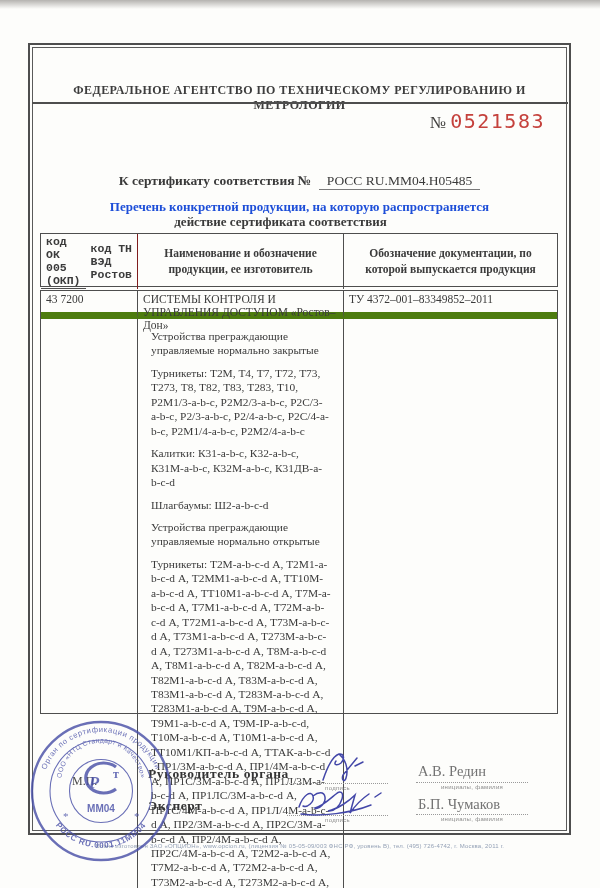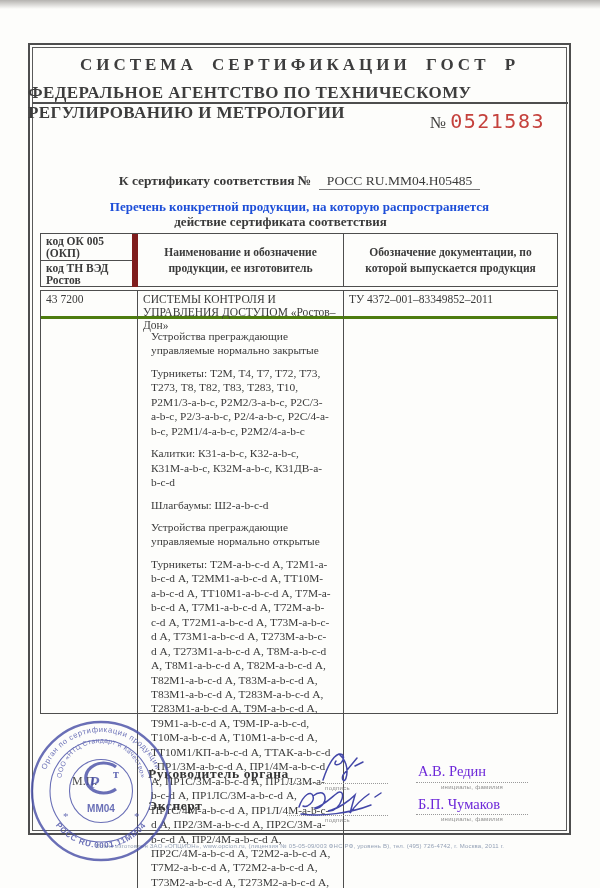--- a/index.html
+++ b/index.html
@@ -2,63 +2,62 @@
 <html><head>
 <meta charset="utf-8">
 <style>
   html,body{margin:0;padding:0;}
   body{width:600px;height:888px;background:#ffffff;font-family:"Liberation Serif",serif;color:#3b3b3b;position:relative;overflow:hidden;}
   .page{position:absolute;inset:0;background:#fdfdfb;}
   .top-shade{position:absolute;left:0;top:0;width:600px;height:9px;background:linear-gradient(#b5b3b0,rgba(255,255,255,0));}
   .frame{position:absolute;left:28px;top:43px;width:539px;height:788px;border:2px solid #4e4e4e;}
   .frame-inner{position:absolute;inset:2px;border:1px solid #5a5a5a;}
   .hdr1{position:absolute;left:28px;top:55px;width:543px;text-align:center;font-weight:bold;font-size:17px;letter-spacing:4px;word-spacing:7px;color:#3d3d3d;}
-  .hdr2{position:absolute;left:28px;top:83px;width:543px;font-weight:bold;font-size:17px;letter-spacing:0.4px;color:#3d3d3d;}
+  .hdr2{position:absolute;left:28px;top:83px;width:543px;text-align:center;font-weight:bold;font-size:12px;letter-spacing:0.4px;color:#3d3d3d;}
   .hdr-rule{position:absolute;left:32px;top:102px;width:536px;height:2px;background:#4e4e4e;}
   .serial{position:absolute;left:28px;top:109px;width:517px;text-align:right;}
   .serial .no{font-size:17px;color:#42413f;}
   .serial .digits{font-family:"DejaVu Sans Mono",monospace;font-size:20px;letter-spacing:1.5px;color:#c5413c;}
   .apx-title{position:absolute;left:28px;top:139px;width:543px;text-align:center;font-weight:bold;font-size:19px;letter-spacing:2.5px;color:#3a3a3a;}
   .cert-line{position:absolute;left:28px;top:173px;width:543px;text-align:center;font-size:13.5px;color:#3a3a3a;}
   .cert-line .lbl{font-weight:bold;}
   .cert-line .num{border-bottom:1px solid #7a7a7a;padding:0 8px 1px 8px;margin-left:4px;}
   .scope1{position:absolute;left:28px;top:199px;width:543px;text-align:center;font-weight:bold;font-size:13px;color:#1d4ed8;}
   .scope2{position:absolute;left:28px;top:214px;width:505px;text-align:center;font-weight:bold;font-size:13px;color:#3a3a3a;}
   .tbl-head{position:absolute;left:40px;top:233px;width:516px;height:52px;border:1.2px solid #4e4e4e;display:grid;grid-template-columns:97px 206px 1fr;}
   .tbl-body{position:absolute;left:40px;top:290px;width:516px;height:422px;border:1.2px solid #4e4e4e;display:grid;grid-template-columns:97px 206px 1fr;grid-template-rows:28px 1fr;}
-  .th-c1{border-right:6px solid #7f1d1d;display:flex;flex-direction:column;}
+  .th-c1{border-right:1px solid #7f1d1d;display:flex;flex-direction:row;font-family:Liberation Mono, monospace;}
   .th-c1 .half{flex:1;display:flex;align-items:center;padding:1px 5px;font-weight:bold;font-size:11.5px;}
   .th-c1 .half.topd{border-bottom:1px solid #4e4e4e;}
   .th-c2{border-right:1px solid #4e4e4e;display:flex;align-items:center;justify-content:center;text-align:center;font-weight:bold;font-size:11.5px;line-height:1.32;padding:2px 16px;}
   .th-c3{display:flex;align-items:center;justify-content:center;text-align:center;font-weight:bold;font-size:11.5px;line-height:1.32;padding:2px 10px;}
   .td{font-size:11.5px;line-height:13.2px;padding:2px 5px;}
   .bd-r{border-right:1px solid #4e4e4e;}
-  .bd-b{border-bottom:3px solid #4d7c0f;}
+  .bd-b{border-bottom:7px solid #4d7c0f;}
   .prod{font-size:11.4px;line-height:14.45px;padding:2px 4px 2px 5px;}
   .prod p{margin:8px;}
   .sig-label{position:absolute;font-weight:bold;font-size:13.5px;letter-spacing:0.6px;color:#343434;}
   .dotline{position:absolute;height:1px;border-bottom:1.4px dotted #9a9a9a;}
   .tiny-cap{position:absolute;text-align:center;font-family:"Liberation Sans",sans-serif;font-size:6px;color:#8b8b8b;letter-spacing:0.3px;}
-  .sig-name{position:absolute;font-size:14.5px;color:#6d28d9;}
+  .sig-name{position:absolute;font-size:14.5px;color:#737373;}
   .mp{position:absolute;left:72px;top:774px;font-size:12px;color:#4b4b4b;z-index:1;}
   .stamp{position:absolute;left:26px;top:716px;width:150px;height:150px;z-index:2;opacity:0.82;}
   .sig-svg{position:absolute;z-index:3;}
   .footer-imprint{position:absolute;left:0;top:843px;width:600px;text-align:center;font-family:"Liberation Sans",sans-serif;font-size:6px;color:#94a1b6;letter-spacing:0.2px;}
 </style>
 </head>
 <body>
 
 <div class="page">
   <div class="top-shade"></div>
 
   <div class="frame">
     <div class="frame-inner"></div>
   </div>
 
-  <div class="hdr1">СИСТЕМА СЕРТИФИКАЦИИ ГОСТ Р</div>
   <div class="hdr2">ФЕДЕРАЛЬНОЕ АГЕНТСТВО ПО ТЕХНИЧЕСКОМУ РЕГУЛИРОВАНИЮ И МЕТРОЛОГИИ</div>
   <div class="hdr-rule"></div>
 
   <div class="serial">
     <span class="no">№</span>
     <span class="digits">0521583</span>
   </div>
 
 
   <div class="cert-line">

